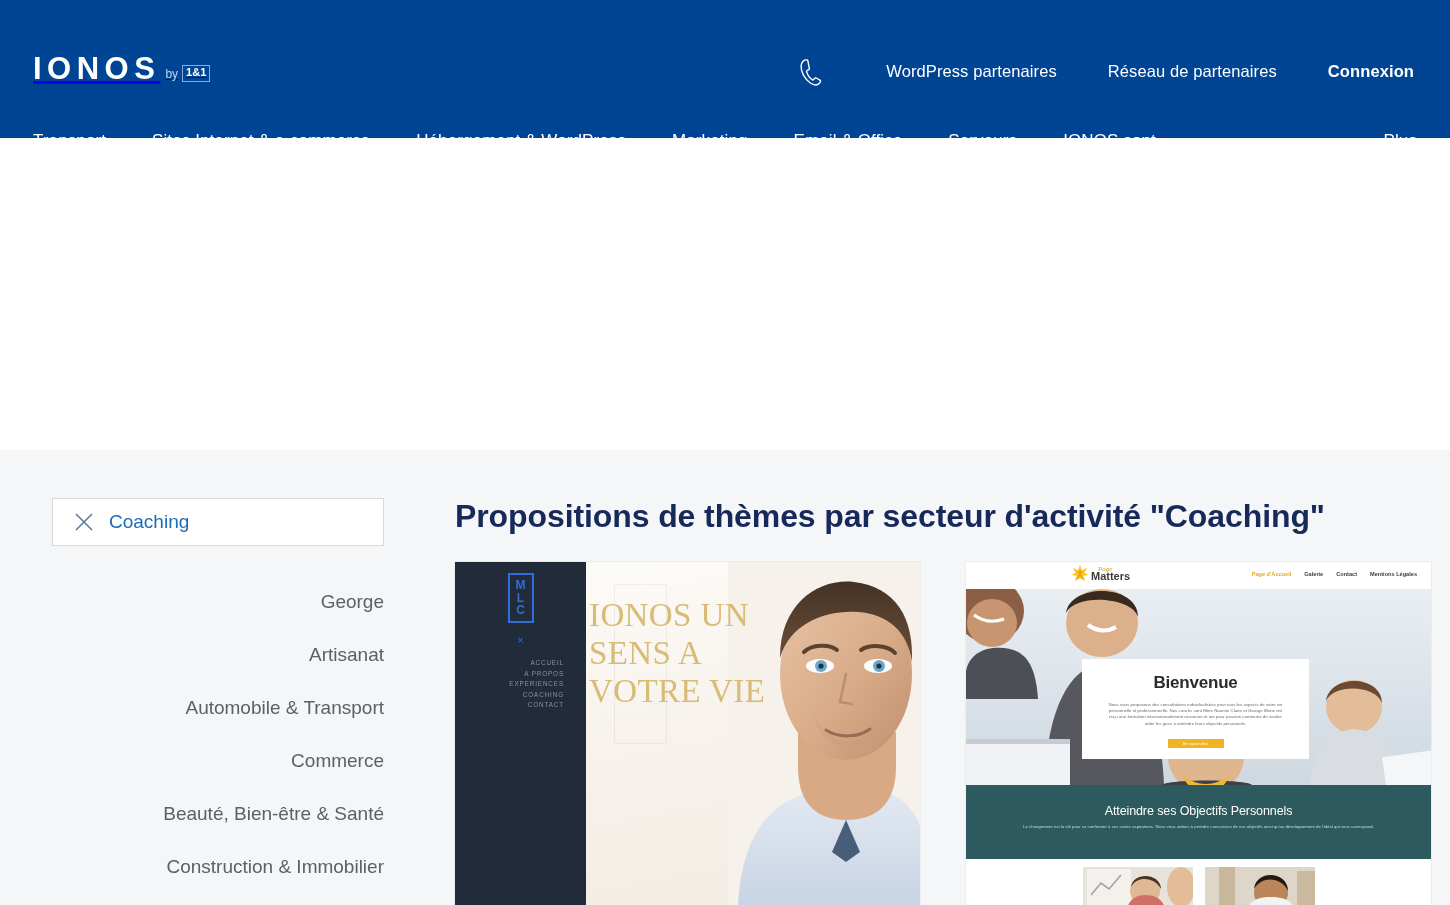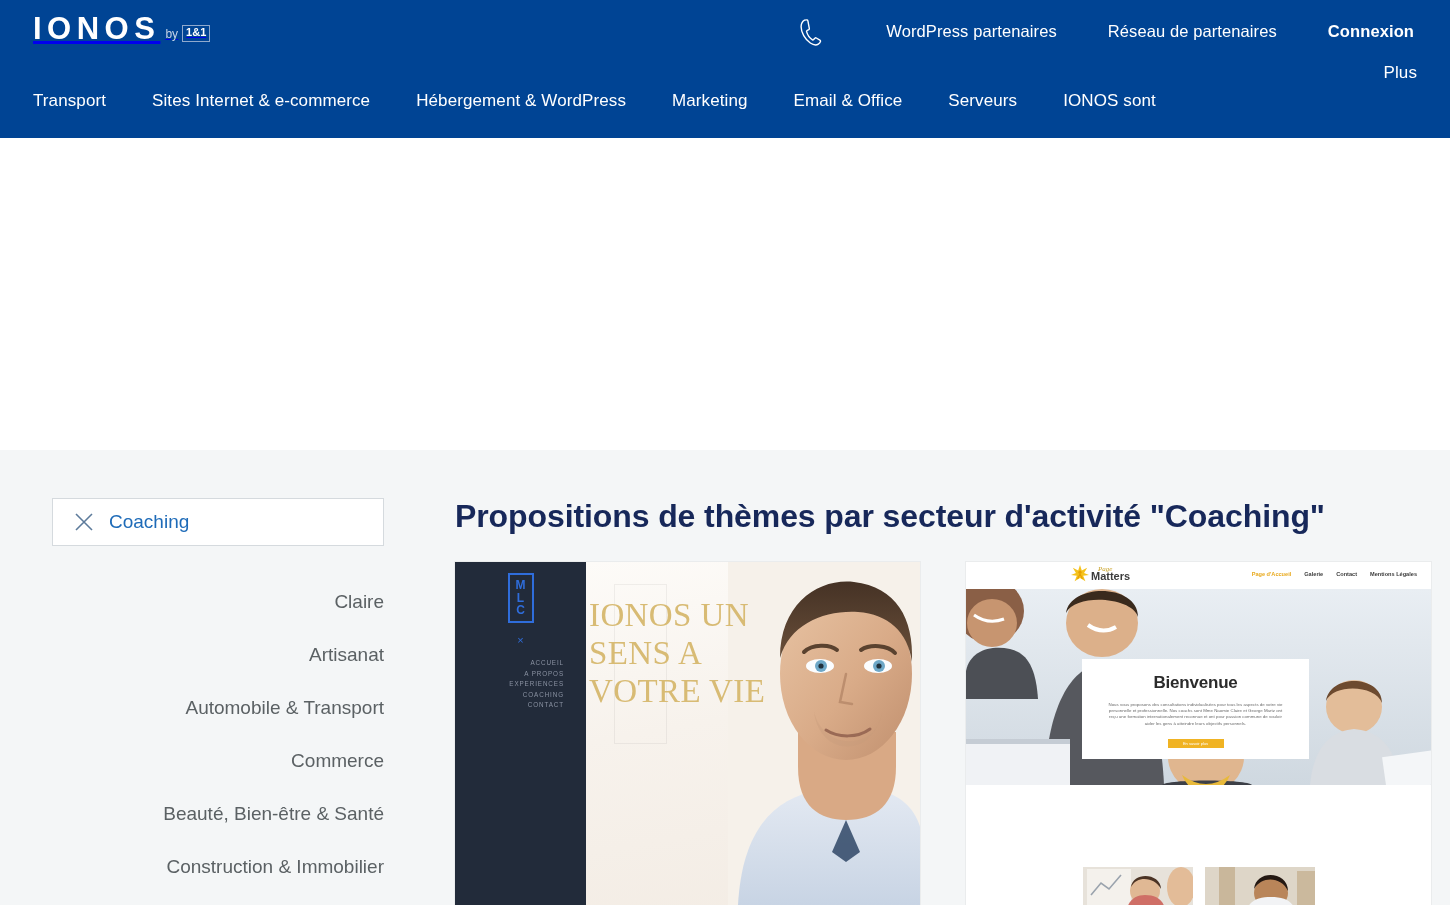--- a/index.html
+++ b/index.html
@@ -6,21 +6,21 @@
   * { margin:0; padding:0; box-sizing:border-box; }
   html, body {
     width:1450px; height:905px;
     font-family:"Liberation Sans", sans-serif;
     background:#ffffff; overflow:hidden;
   }
   #page { position:relative; width:1450px; height:905px; overflow:hidden; background:#fff; }
 
   
   .header { position:absolute; top:0; left:0; width:1450px; height:138px; background:#004494; }
-  .header-top { position:relative; height:63px; }
+  .header-top { position:relative; height:63px;margin-top:40px; }
   .logo { position:absolute; left:33px; top:13px; display:flex; align-items:flex-end; }
   .logo-word {
     font-size:31px; font-weight:700; color:#fff; letter-spacing:5.5px;
     line-height:1; font-family:"Liberation Sans", sans-serif;
   }
   .logo-by { font-size:12px; color:#c6d4e8; margin-left:5px; margin-bottom:3px; }
   .logo-badge {
     margin-left:4px; margin-bottom:2px;
     border:1.5px solid #8fa9cd; color:#fff; font-size:11px; font-weight:700;
     padding:0px 3px 1px 3px; line-height:1.25;
@@ -33,21 +33,21 @@
   }
   .top-link:first-of-type { margin-left:0; }
   .top-link.bold { font-weight:700; }
 
   .main-nav { position:relative; height:75px; }
   .nav-items { position:absolute; left:33px; top:0; height:75px; display:flex; align-items:center; }
   .nav-link {
     color:#ffffff; font-size:17px; text-decoration:none; white-space:nowrap;
     margin-right:46px; letter-spacing:0.1px;
   }
-  .nav-plus { position:absolute; right:33px; top:0; height:75px; display:flex; }
+  .nav-plus { position:absolute; right:33px; top:0; height:75px; display:flex; align-items:center; }
 
   
   .hero { position:absolute; top:138px; left:0; width:1450px; height:312px; background:#fefeff; }
   .hero-title {
     position:absolute; top:86px; left:0; width:1450px; text-align:center;
     font-size:55px; font-weight:400; color:#17285a; letter-spacing:-0.2px;
   }
   .hero-sub {
     position:absolute; top:195px; left:175px; width:1100px; text-align:center;
     font-size:22px; line-height:29px; color:#17285a; font-weight:400;
@@ -197,21 +197,21 @@
     <aside class="sidebar">
 
       <div class="filter-chip">
         <svg class="chip-x" viewBox="0 0 22 22">
           <path d="M3 3 L19 19 M19 3 L3 19" stroke="#5d7b9b" stroke-width="1.6" fill="none"></path>
         </svg>
         <span class="chip-label">Coaching</span>
       </div>
 
       <nav class="cat-list">
-        <a class="cat-item" href="#">Claire</a>
+        <a class="cat-item" href="#">George</a>
         <a class="cat-item" href="#">Artisanat</a>
         <a class="cat-item" href="#">Automobile &amp; Transport</a>
         <a class="cat-item" href="#">Commerce</a>
         <a class="cat-item" href="#">Beauté, Bien-être &amp; Santé</a>
         <a class="cat-item" href="#">Construction &amp; Immobilier</a>
       </nav>
     </aside>
 
     <div class="panel">
       <h2 class="panel-title">Propositions de thèmes par secteur d'activité "Coaching"</h2>
@@ -336,20 +336,24 @@
               <rect x="418" y="164" width="58" height="34" fill="#f4f6f8" transform="rotate(-8 448 180)"></rect>
             </svg>
 
             <div class="c2-card">
               <h3>Bienvenue</h3>
               <p>Nous vous proposons des consultations individualisées pour tous les aspects de votre vie personnelle et professionnelle. Nos coachs sont Mme Naomie Claire et George Martz ont reçu une formation internationalement reconnue et ont pour passion commune de vouloir aider les gens à atteindre leurs objectifs personnels.</p>
               <button class="c2-btn">En savoir plus</button>
             </div>
           </div>
 
+          <div class="c2-band">
+            <h4>Atteindre ses Objectifs Personnels</h4>
+            <p>Le changement est la clé pour se confronter à ses vraies aspirations. Nous vous aidons à prendre conscience de vos objectifs ainsi qu'au développement de l'idéal qui vous correspond.</p>
+          </div>
 
           <div class="c2-bottom">
             <div class="c2-thumb" style="left:117px;">
               <svg class="ph" viewBox="0 0 110 42" preserveAspectRatio="xMidYMid slice">
                 <rect width="110" height="42" fill="#e7e2da"></rect>
                 <rect x="4" y="2" width="44" height="38" fill="#f4f1ec"></rect>
                 <path d="M8 28 L18 16 L26 22 L38 8" stroke="#9aa3ad" stroke-width="1.6" fill="none"></path>
                 <ellipse cx="62" cy="24" rx="15" ry="14" fill="#e0b894"></ellipse>
                 <path d="M48 20 C50 4 78 6 78 22 C72 10 54 8 48 20 Z" fill="#4b3324"></path>
                 <path d="M44 42 C46 32 54 28 62 28 C72 28 80 32 82 42 Z" fill="#cf6f66"></path>

